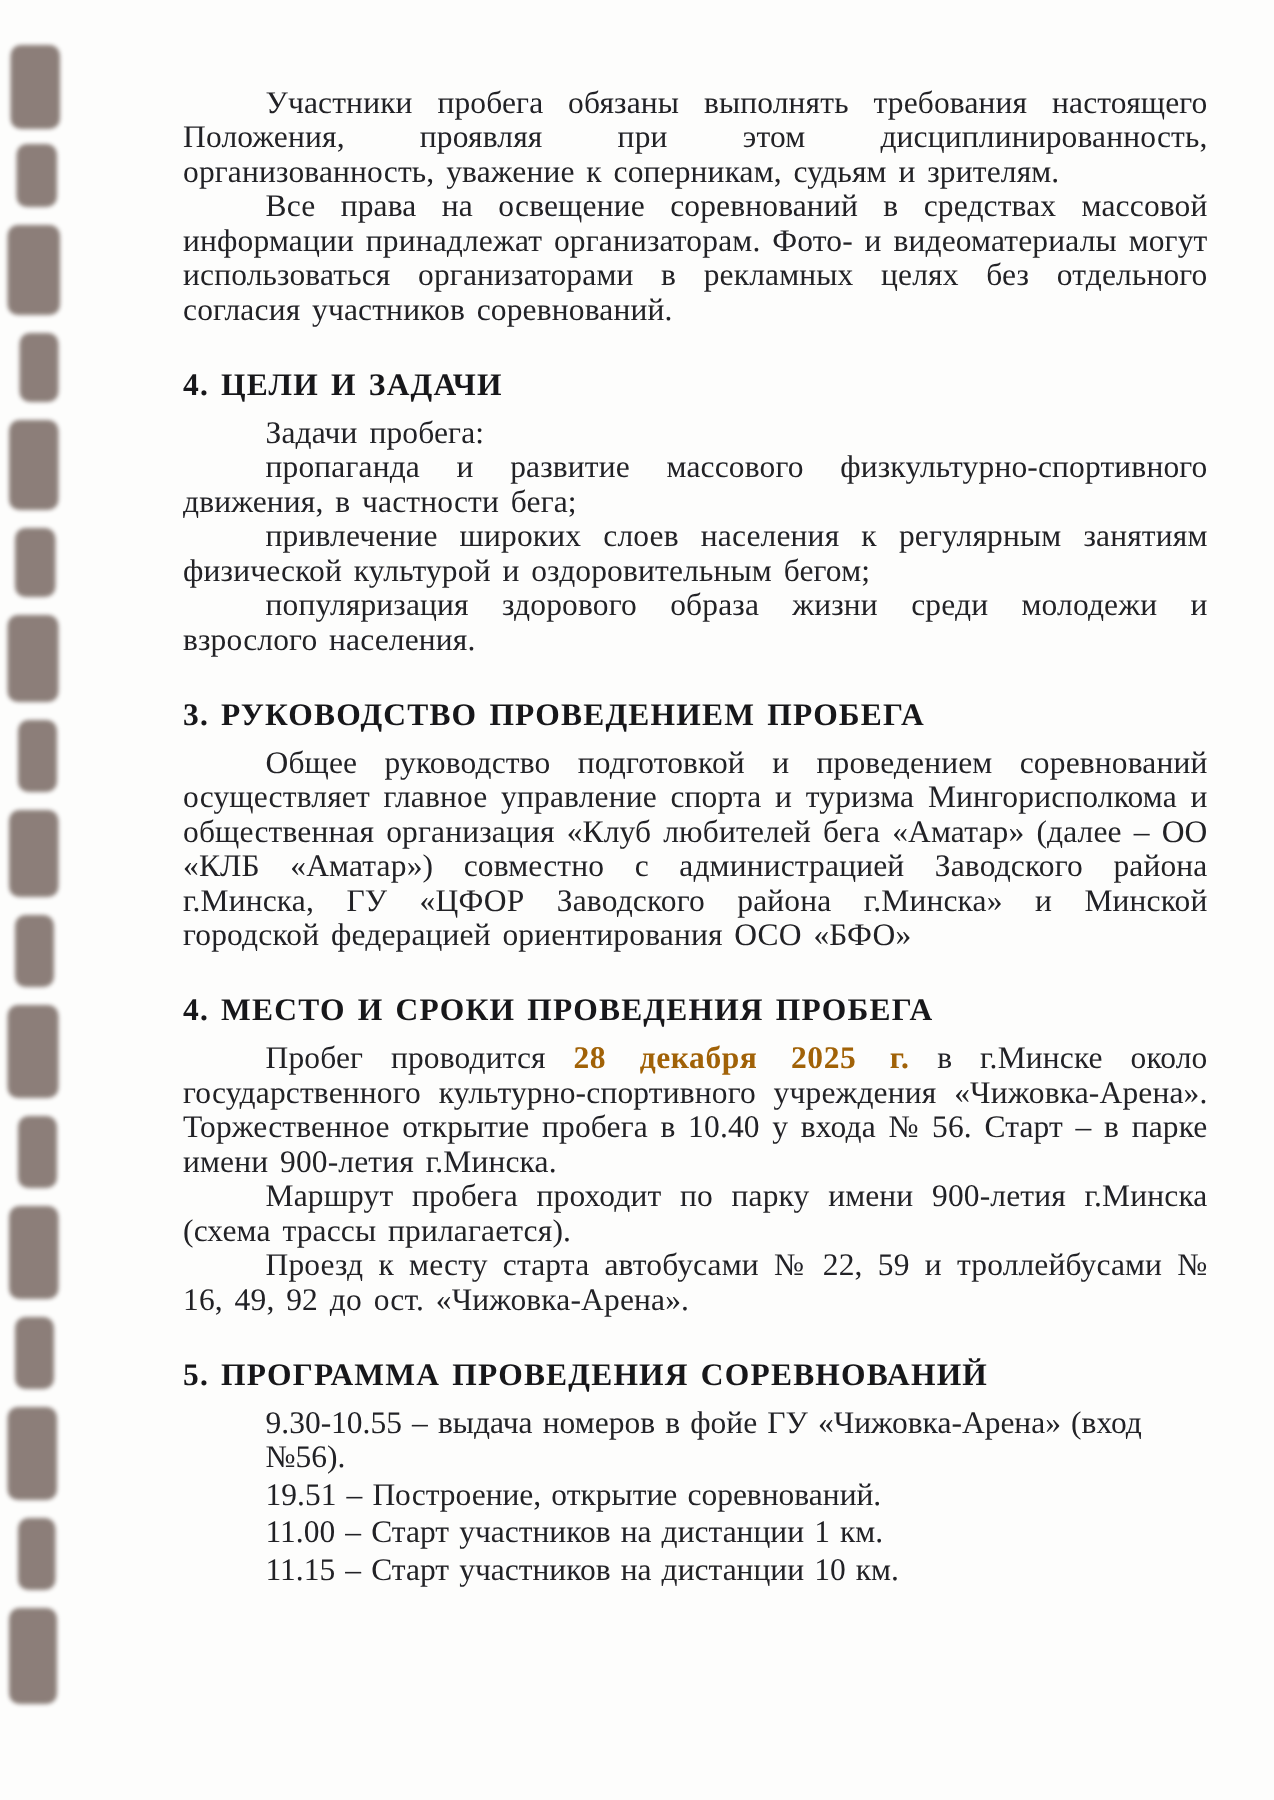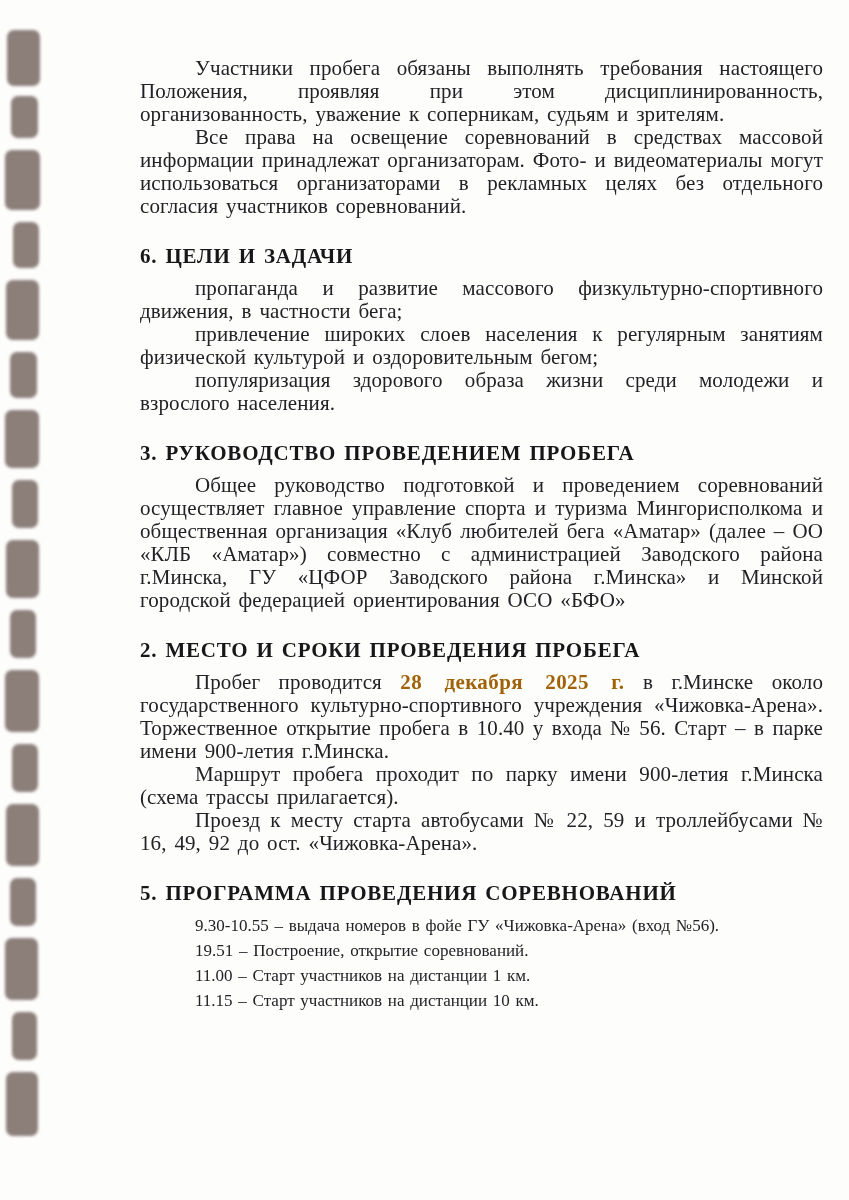--- a/index.html
+++ b/index.html
@@ -15,21 +15,21 @@
   .artifact-strip{position:absolute;left:0;top:0;width:50px;height:1200px;pointer-events:none;}
   .blob{
     position:absolute;
     background:#30180f;
     opacity:.55;
     filter:blur(1.4px);
     border-radius:7px;
   }
   .content{
     position:absolute;
-    left:140px;
+    left:122px;
     top:57px;
     width:683px;
   }
   p.body{
     margin:0;
     font-size:21px;
     line-height:23px;
     text-align:justify;
     text-indent:55px;
     word-spacing:2.5px;
@@ -40,21 +40,21 @@
     margin:26px 0 9px 0;
     font-size:21px;
     line-height:24px;
     font-weight:bold;
     color:#17171a;
     letter-spacing:0.8px;
     word-spacing:2px;
   }
   .sched{
     margin:0 0 2px 0;
-    font-size:17px;
+    font-size:21px;
     line-height:23px;
     padding-left:55px;
     word-spacing:1.5px;
   }
   b.date{ letter-spacing:0.4px; word-spacing:6px; color:#a16207; }
 </style>
 </head>
 <body>
 
 <div class="page">
@@ -77,29 +77,30 @@
     <div class="blob" style="left:5px;top:938px;width:33px;height:62px;"></div>
     <div class="blob" style="left:12px;top:1012px;width:25px;height:48px;"></div>
     <div class="blob" style="left:6px;top:1072px;width:32px;height:64px;"></div>
   </div>
 
   <div class="content">
 
     <p class="body">Участники пробега обязаны выполнять требования настоящего Положения, проявляя при этом дисциплинированность, организованность, уважение к соперникам, судьям и зрителям.</p>
     <p class="body">Все права на освещение соревнований в средствах массовой информации принадлежат организаторам. Фото- и видеоматериалы могут использоваться организаторами в рекламных целях без отдельного согласия участников соревнований.</p>
 
-    <h2 class="sec">6. ЦЕЛИ И ЗАДАЧИ</h2>
+    <h2 class="sec">4. ЦЕЛИ И ЗАДАЧИ</h2>
+    <p class="body plain">Задачи пробега:</p>
     <p class="body">пропаганда и развитие массового физкультурно-спортивного движения, в частности бега;</p>
     <p class="body">привлечение широких слоев населения к регулярным занятиям физической культурой и оздоровительным бегом;</p>
     <p class="body">популяризация здорового образа жизни среди молодежи и взрослого населения.</p>
 
     <h2 class="sec">3. РУКОВОДСТВО ПРОВЕДЕНИЕМ ПРОБЕГА</h2>
     <p class="body">Общее руководство подготовкой и проведением соревнований осуществляет главное управление спорта и туризма Мингорисполкома и общественная организация «Клуб любителей бега «Аматар» (далее – ОО «КЛБ «Аматар») совместно с администрацией Заводского района г.Минска, ГУ «ЦФОР Заводского района г.Минска» и Минской городской федерацией ориентирования ОСО «БФО»</p>
 
-    <h2 class="sec">2. МЕСТО И СРОКИ ПРОВЕДЕНИЯ ПРОБЕГА</h2>
+    <h2 class="sec">4. МЕСТО И СРОКИ ПРОВЕДЕНИЯ ПРОБЕГА</h2>
     <p class="body"><span>Пробег проводится </span><b class="date">28 декабря 2025 г.</b><span> в г.Минске около государственного культурно-спортивного учреждения «Чижовка-Арена». Торжественное открытие пробега в 10.40 у входа № 56. Старт – в парке имени 900-летия г.Минска.</span></p>
     <p class="body">Маршрут пробега проходит по парку имени 900-летия г.Минска (схема трассы прилагается).</p>
     <p class="body">Проезд к месту старта автобусами № 22, 59 и троллейбусами № 16, 49, 92 до ост. «Чижовка-Арена».</p>
 
     <h2 class="sec">5. ПРОГРАММА ПРОВЕДЕНИЯ СОРЕВНОВАНИЙ</h2>
     <p class="sched">9.30-10.55 – выдача номеров в фойе ГУ «Чижовка-Арена» (вход №56).</p>
     <p class="sched">19.51 – Построение, открытие соревнований.</p>
     <p class="sched">11.00 – Старт участников на дистанции 1 км.</p>
     <p class="sched">11.15 – Старт участников на дистанции 10 км.</p>
 

